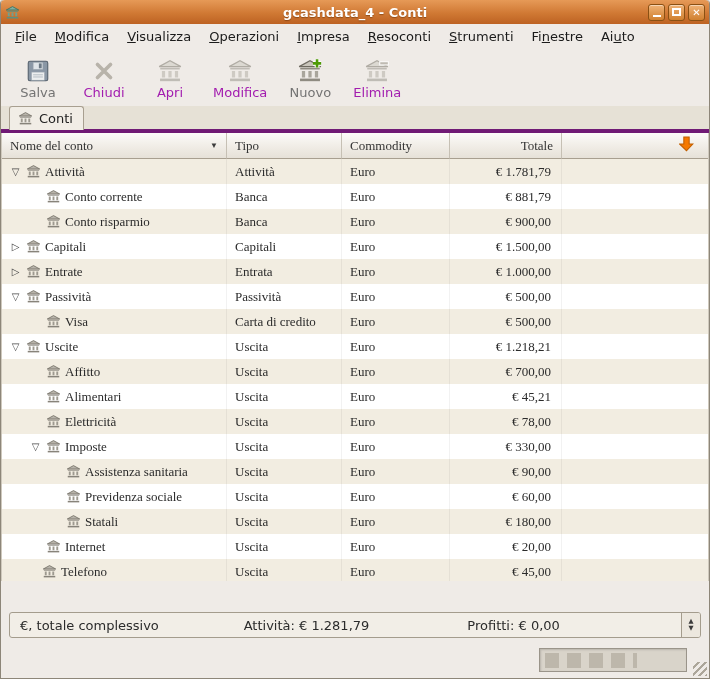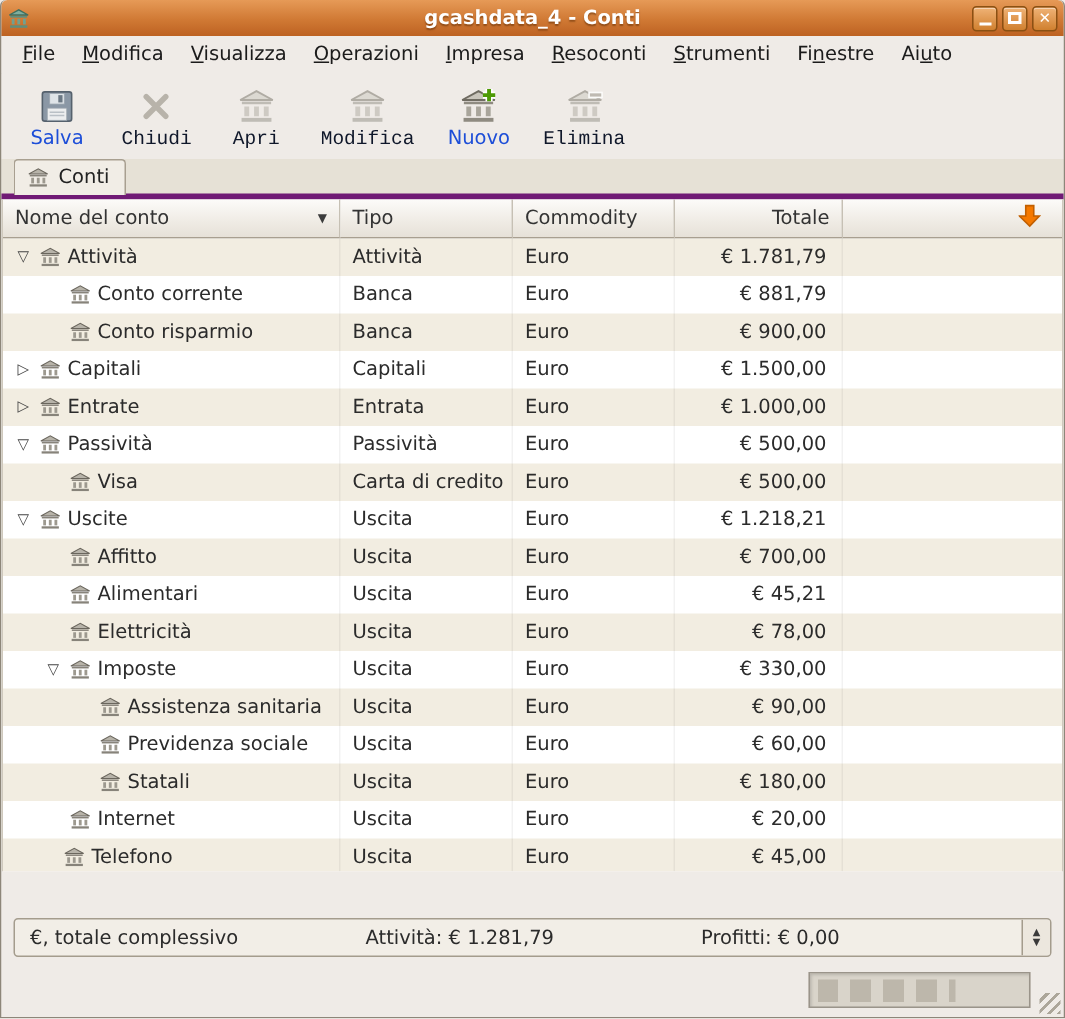--- a/index.html
+++ b/index.html
@@ -30,35 +30,35 @@
     background:var(--window-bg,#efebe7); }
   .menu-item { padding:3px 9px; color:#1b1b1b; cursor:default; }
   .menu-item u { text-decoration:underline; }
 
   
   .toolbar { height:57px; flex:0 0 57px; display:flex; align-items:center; gap:4px;
     padding:2px 6px; background:var(--window-bg,#efebe7); }
   .tool-btn { min-width:62px; padding:3px 8px 2px; display:flex; flex-direction:column;
     align-items:center; gap:1px; border-radius:3px; }
   .tool-icon { height:27px; display:flex; align-items:flex-end; justify-content:center; }
-  .tool-label { font-size:13px; color:#1d4ed8; }
-  .tool-btn.disabled .tool-label { color:#0f172a;font-family:Liberation Mono, monospace; }
+  .tool-label { font-size:13px; color:#737373; }
+  .tool-btn.disabled .tool-label { color:#a21caf; }
   .tool-btn.disabled .tool-icon { opacity:.8; }
 
   
   .tabbar { height:27px; flex:0 0 27px; display:flex; align-items:flex-end; padding-left:8px;
     background:#e6e1d6; border-bottom:4px solid #701a75; }
   .tab { display:flex; align-items:center; gap:5px; padding:4px 10px 4px 8px;
     background:#f1ede6; border:1px solid #a89f90; border-bottom:none;
     border-radius:3px 3px 0 0; margin-bottom:-1px; position:relative; z-index:1; }
   .tab .tab-label { color:#222; }
 
   
   .content { flex:1 1 auto; display:flex; flex-direction:column; overflow:hidden;
-    background:#fff; border-left:1px solid #cfc9bd; border-right:1px solid #cfc9bd; }
+    background:#fff; border-left:1px solid #cfc9bd; border-right:1px solid #cfc9bd;font-family:Liberation Serif, serif; }
   .table-header { flex:0 0 26px; display:grid; grid-template-columns:225px 115px 108px 112px 1fr; }
   .hcell { display:flex; align-items:center; padding:0 8px; font-size:13px; color:#333;
     background:linear-gradient(180deg,#fcfbf9 0%,#efebe4 60%,#e6e1d8 100%);
     border-right:1px solid #c6c0b4; border-bottom:1px solid #a89f90; }
   .hcell:last-child { border-right:none; justify-content:flex-end; padding-right:14px; }
   .hcell.first { justify-content:space-between; }
   .hcell.align-right { justify-content:flex-end; }
   .sort-arrow { font-size:8px; color:#3c3c3c; margin-left:6px; }
   .table-body { flex:1 1 auto; overflow:hidden; }
   .trow { display:grid; grid-template-columns:225px 115px 108px 112px 1fr; height:25px; }

